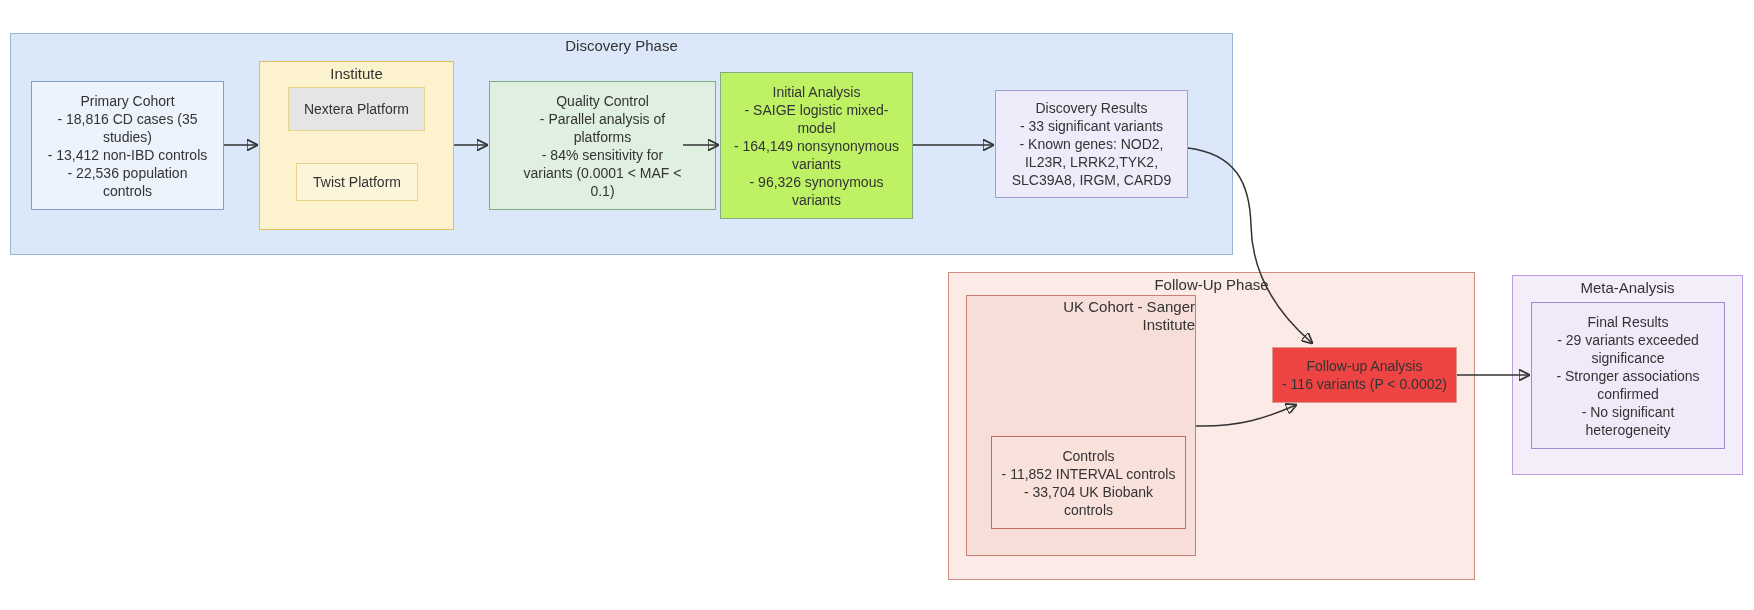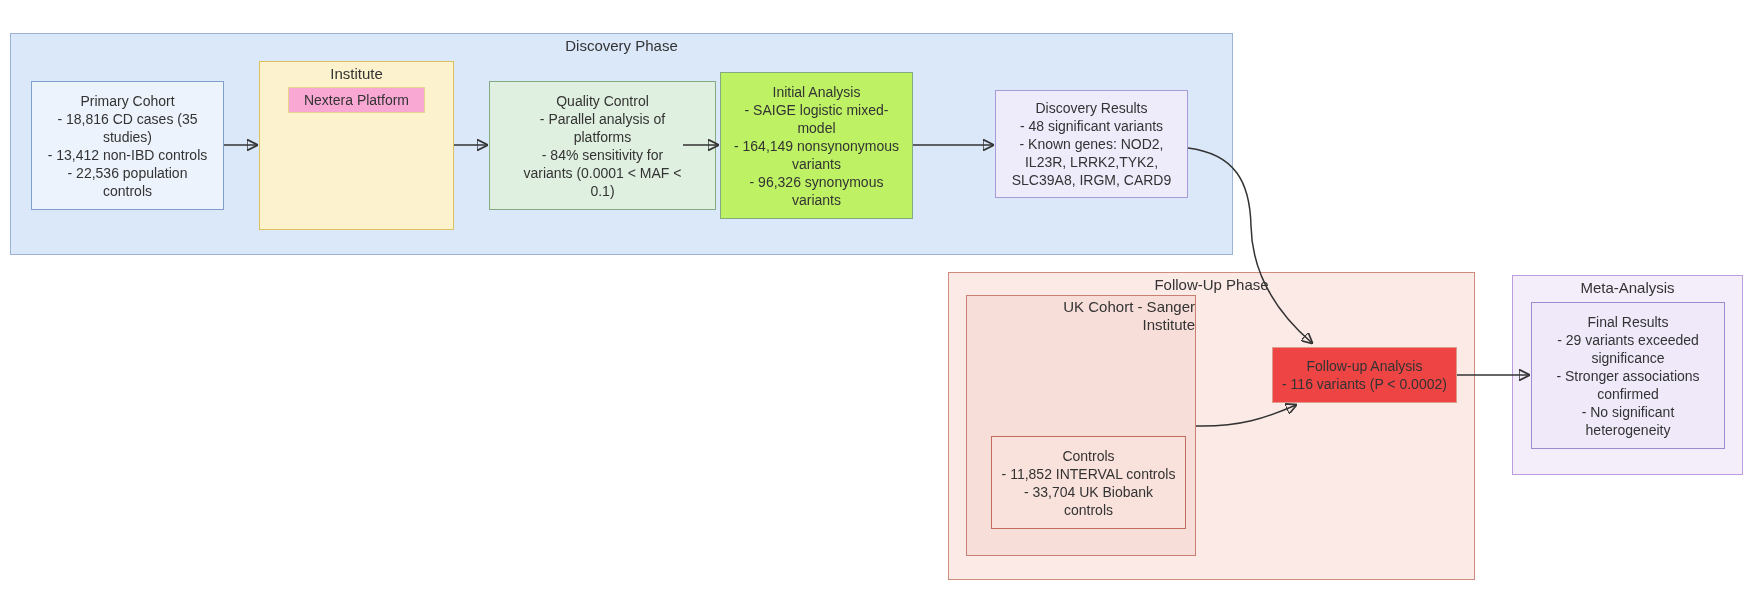--- a/index.html
+++ b/index.html
@@ -21,21 +21,21 @@
     position:absolute;box-sizing:border-box;border:1px solid;
     display:flex;align-items:center;justify-content:center;
     text-align:center;font-size:14px;line-height:18px;
     white-space:pre-line;color:#333333;z-index:2;
   }
   
   .c-discovery{left:10px;top:33px;width:1223px;height:222px;background:#dbe8fa;border-color:#9cb3d5;}
   .n-primary{left:31px;top:81px;width:193px;height:129px;background:#edf3fc;border-color:#7e9fcb;}
   
   .c-sequencing{left:259px;top:61px;width:195px;height:169px;background:#fcf2cd;border-color:#ddc15f;}
-  .n-nextera{left:288px;top:87px;width:137px;height:26px;background:#f9a8d4;border-color:#e8d38b;}
+  .n-nextera{left:288px;top:87px;width:137px;height:44px;background:#e5e5e5;border-color:#e8d38b;}
   .n-twist{left:296px;top:163px;width:122px;height:38px;background:#fdf5da;border-color:#e8d38b;}
   
   .n-qc{left:489px;top:81px;width:227px;height:129px;background:#e0f0e0;border-color:#82ab82;}
   .n-initial{left:720px;top:72px;width:193px;height:147px;background:#bef264;border-color:#82ab82;}
   
   .n-results{left:995px;top:90px;width:193px;height:108px;background:#eeecfb;border-color:#a79ad6;}
   
   .c-followup{left:948px;top:272px;width:527px;height:308px;background:#fbeae6;border-color:#d08c7e;}
   .c-uk{left:966px;top:295px;width:230px;height:261px;background:#f8ded9;border-color:#c97f72;}
   .c-uk .clabel{top:2px;z-index:1;text-align:right;}
@@ -61,36 +61,37 @@
 - 18,816 CD cases (35
 studies)
 - 13,412 non-IBD controls
 - 22,536 population
 controls</div>
 
   <div class="container c-sequencing">
     <div class="clabel">Institute</div>
   </div>
   <div class="node n-nextera">Nextera Platform</div>
+  <div class="node n-twist">Twist Platform</div>
 
   <div class="node n-qc">Quality Control
 - Parallel analysis of
 platforms
 - 84% sensitivity for
 variants (0.0001 &lt; MAF &lt;
 0.1)</div>
   <div class="node n-initial">Initial Analysis
 - SAIGE logistic mixed-
 model
 - 164,149 nonsynonymous
 variants
 - 96,326 synonymous
 variants</div>
   <div class="node n-results">Discovery Results
-- 48 significant variants
+- 33 significant variants
 - Known genes: NOD2,
 IL23R, LRRK2,TYK2,
 SLC39A8, IRGM, CARD9</div>
 
   <div class="container c-followup">
     <div class="clabel">Follow-Up Phase</div>
   </div>
   <div class="container c-uk">
     <div class="clabel">UK Cohort - Sanger
 Institute</div>

